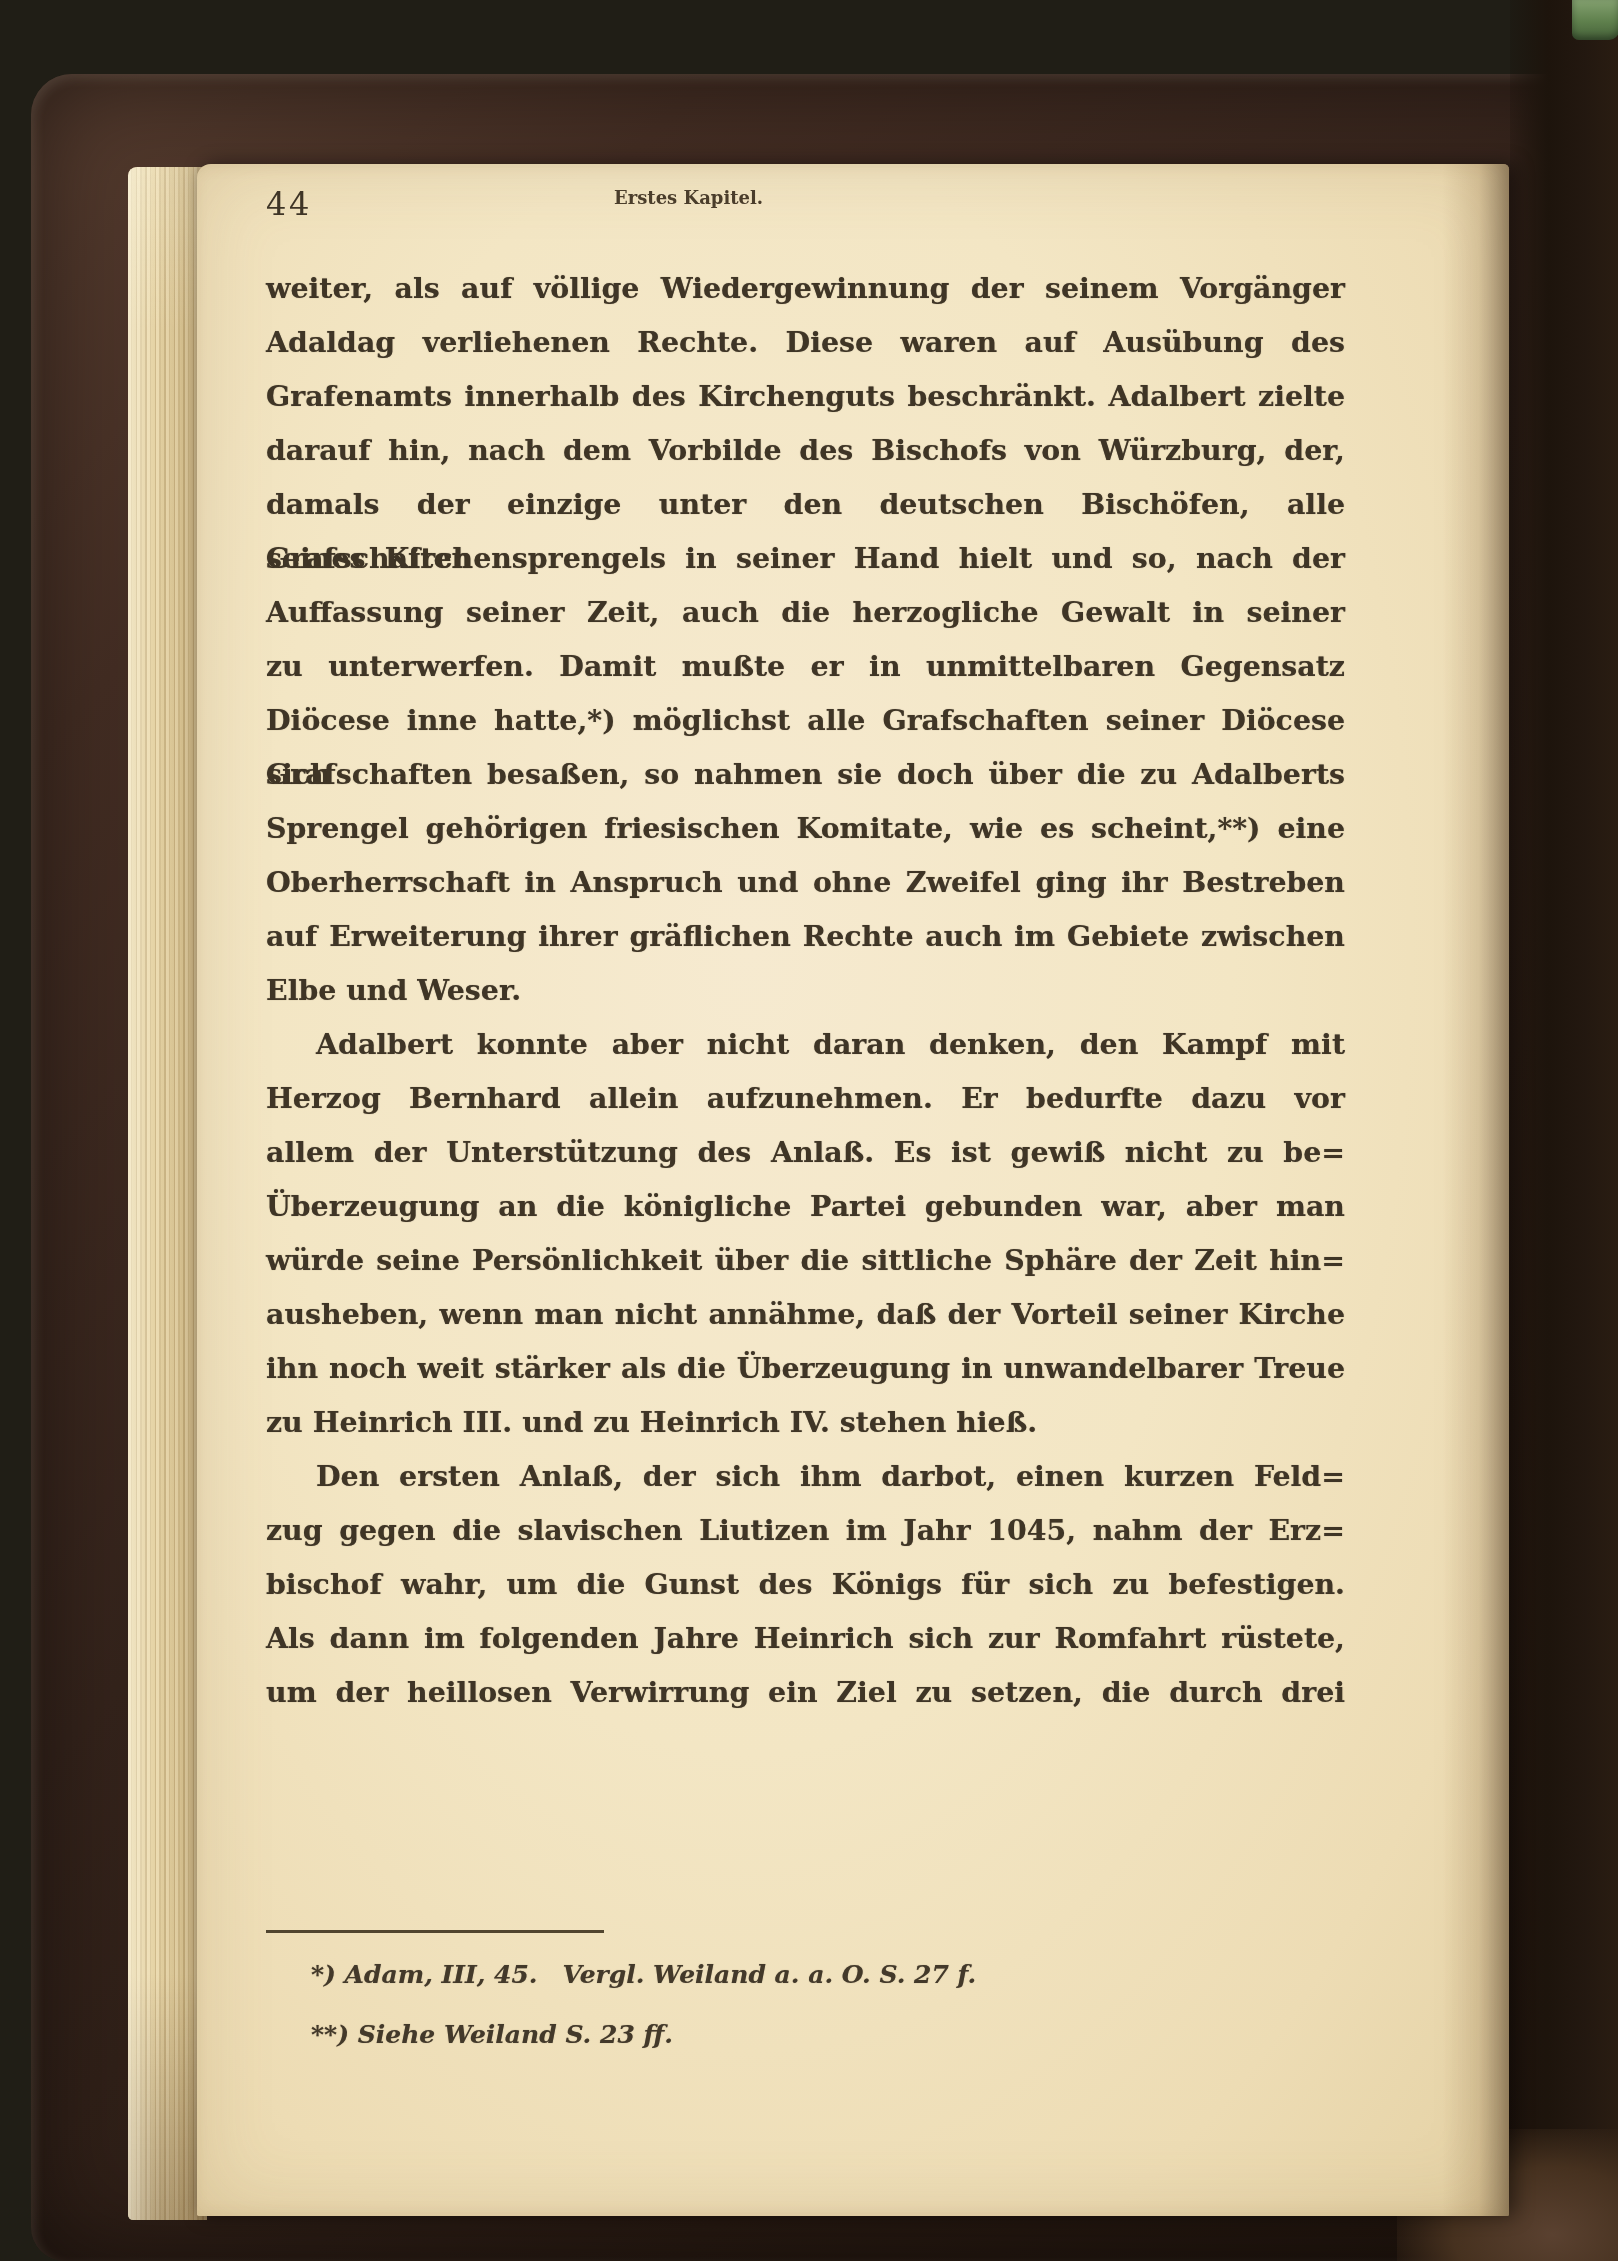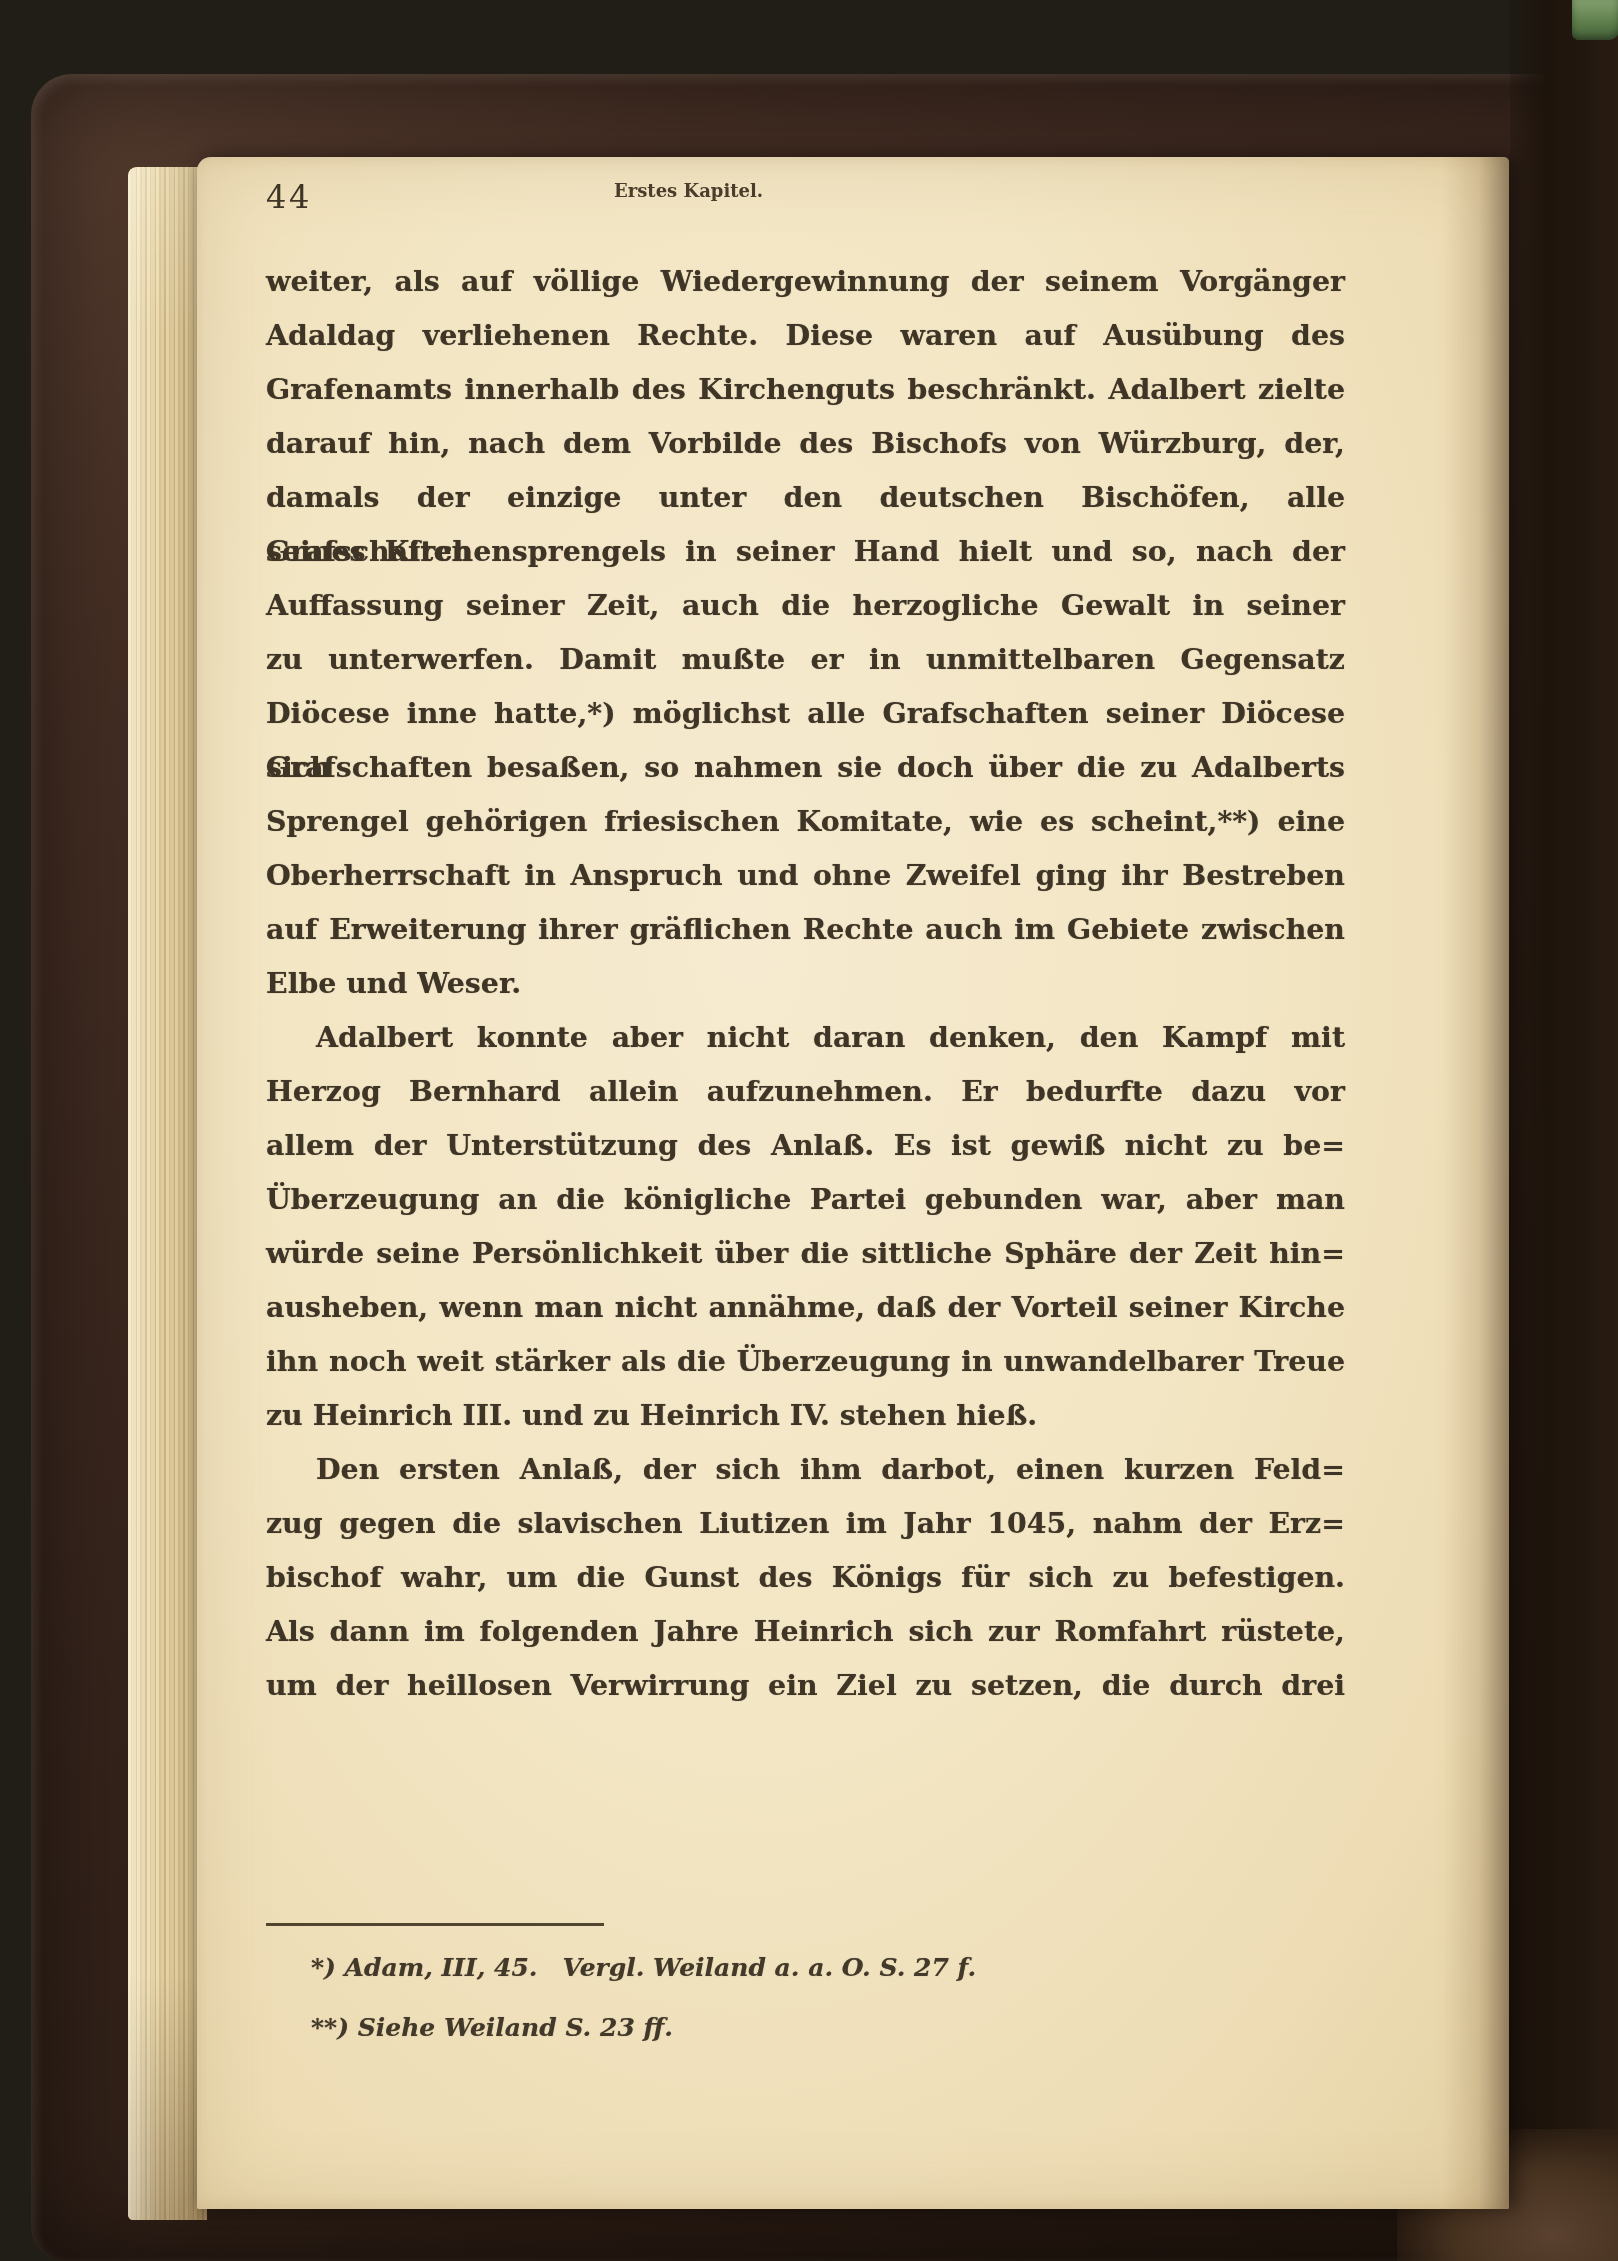--- a/index.html
+++ b/index.html
@@ -25,21 +25,21 @@
     box-shadow:inset 0 -3.4px 7px rgba(0,0,0,.35);}
   
   .fore-edge{position:absolute;left:128px;top:167px;width:79px;height:2053px;
     background:repeating-linear-gradient(90deg,#ecdaae 0 2.6px,#d5c090 2.6px 4.3px,#e3cf9e 4.3px 7.8px,#cbb483 7.8px 9.5px);
     border-radius:8.6px 0 0 5.2px;}
   .fore-edge:after{content:"";position:absolute;inset:0;
     background:linear-gradient(90deg,rgba(255,252,235,.5) 0%,rgba(255,252,235,.08) 35%,rgba(125,95,45,.18) 75%,rgba(90,60,25,.35) 100%),
                linear-gradient(180deg,rgba(255,250,230,.25) 0%,rgba(0,0,0,0) 8%,rgba(0,0,0,0) 88%,rgba(70,45,20,.35) 100%);
     border-radius:8.6px 0 0 5.2px;}
   
-  .paper{position:absolute;left:197px;top:157px;width:1312px;height:2052px;
+  .paper{position:absolute;left:197px;top:164px;width:1312px;height:2052px;
     border-radius:14px 5.2px 1.7px 1.7px;
     background:radial-gradient(ellipse at 42% 38%,#f6ead0 0%,#f3e6c4 45%,#eddcb4 78%,#e4d1a4 100%);
     box-shadow:inset 0 0 78px rgba(140,105,55,.18), inset -5.2px 0 15.5px rgba(120,85,40,.15),
                5.2px 0 19px rgba(0,0,0,.45);}
   .paper:after{content:"";position:absolute;top:0;right:0;width:67px;height:100%;
     background:linear-gradient(90deg,rgba(0,0,0,0) 0%,rgba(110,75,35,.16) 55%,rgba(55,35,18,.42) 100%);
     border-radius:0 5.2px 1.7px 0;}
   
   .pagehead{position:absolute;left:69px;top:15.5px;right:164px;height:52px;color:#473b2b;}
   .pagenum{position:absolute;left:0;top:5.2px;font-size:32px;font-weight:normal;letter-spacing:2.6px;color:#3f3526;}

